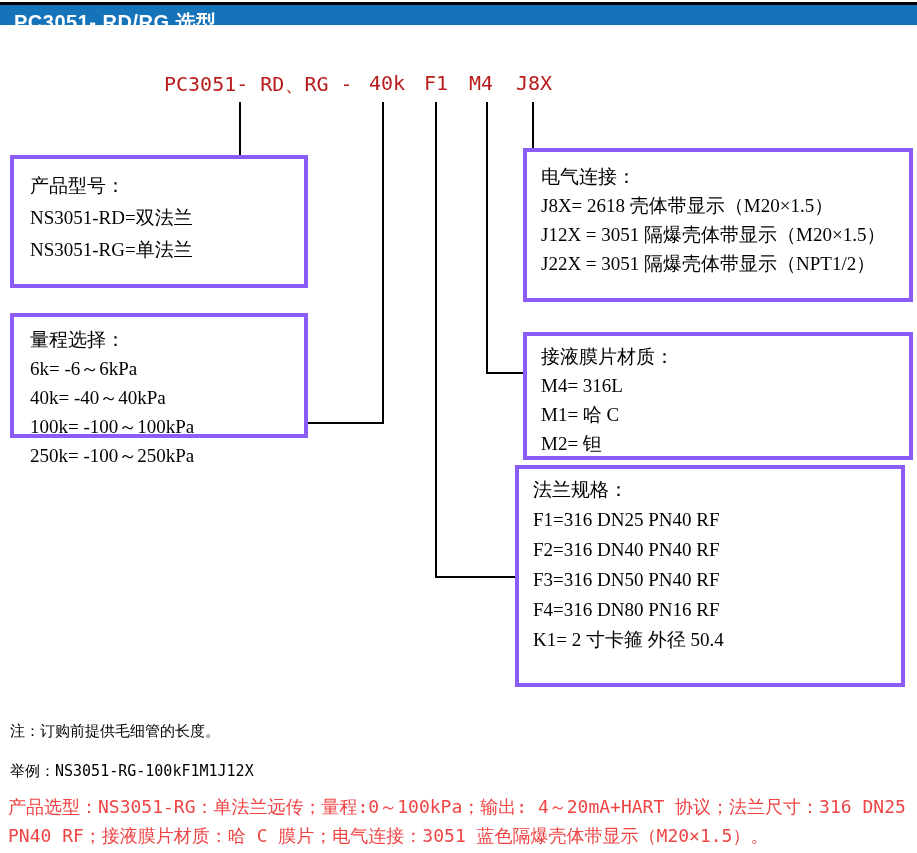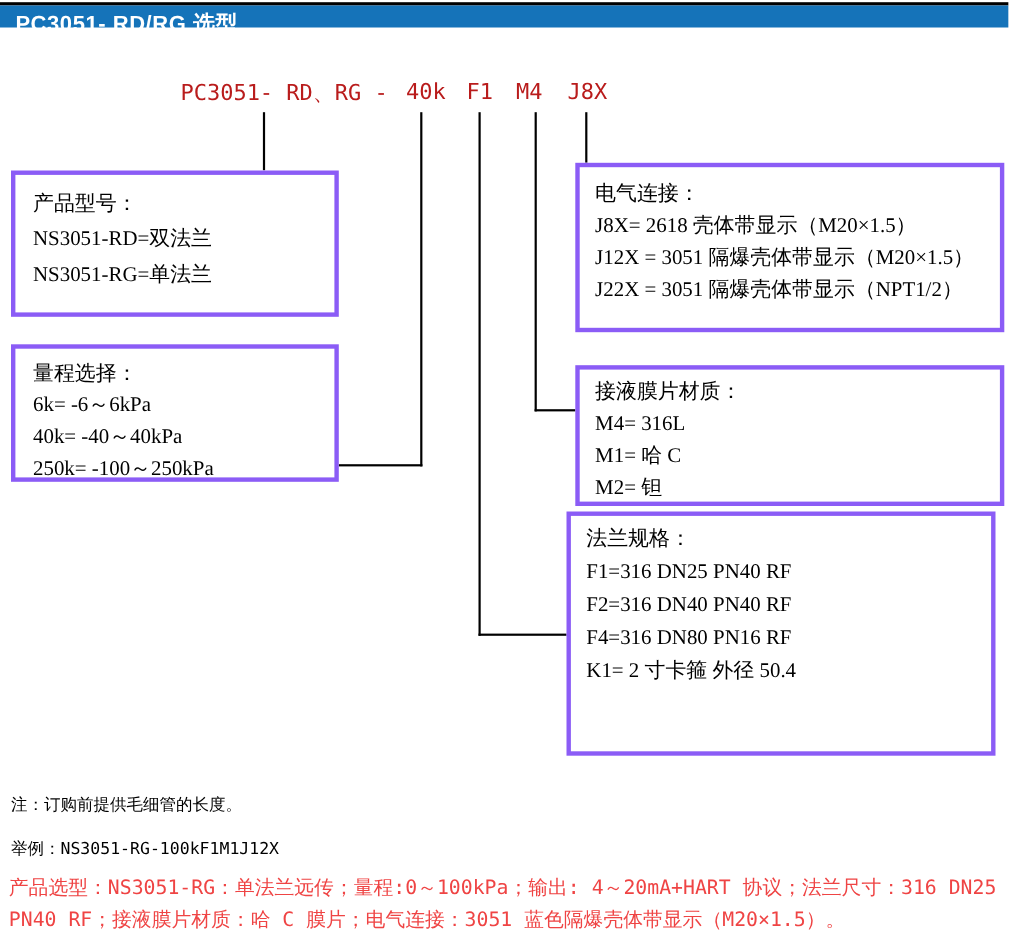--- a/index.html
+++ b/index.html
@@ -87,38 +87,40 @@
 
   <div class="spec-box box-product">
       <div class="box-line">产品型号：</div>
       <div class="box-line">NS3051-RD=双法兰</div>
       <div class="box-line">NS3051-RG=单法兰</div>
     </div>
   <div class="spec-box box-range">
       <div class="box-line">量程选择：</div>
       <div class="box-line">6k= -6～6kPa</div>
       <div class="box-line">40k= -40～40kPa</div>
+      <div class="box-line">100k= -100～100kPa</div>
       <div class="box-line">250k= -100～250kPa</div>
     </div>
   <div class="spec-box box-electrical">
       <div class="box-line">电气连接：</div>
       <div class="box-line">J8X= 2618 壳体带显示（M20×1.5）</div>
       <div class="box-line">J12X = 3051 隔爆壳体带显示（M20×1.5）</div>
       <div class="box-line">J22X = 3051 隔爆壳体带显示（NPT1/2）</div>
     </div>
   <div class="spec-box box-diaphragm">
       <div class="box-line">接液膜片材质：</div>
       <div class="box-line">M4= 316L</div>
       <div class="box-line">M1= 哈 C</div>
       <div class="box-line">M2= 钽</div>
     </div>
   <div class="spec-box box-flange">
       <div class="box-line">法兰规格：</div>
       <div class="box-line">F1=316 DN25 PN40 RF</div>
       <div class="box-line">F2=316 DN40 PN40 RF</div>
+      <div class="box-line">F3=316 DN50 PN40 RF</div>
       <div class="box-line">F4=316 DN80 PN16 RF</div>
       <div class="box-line">K1= 2 寸卡箍  外径 50.4</div>
     </div>
 
   <div class="note-line n-note">注：订购前提供毛细管的长度。</div>
   <div class="note-line n-example">举例：NS3051-RG-100kF1M1J12X</div>
   <div class="note-para n-sel1">产品选型：NS3051-RG：单法兰远传；量程:0～100kPa；输出: 4～20mA+HART 协议；法兰尺寸：316 DN25</div>
   <div class="note-para n-sel2">PN40 RF；接液膜片材质：哈 C 膜片；电气连接：3051 蓝色隔爆壳体带显示（M20×1.5）。</div>
 
 </div>

